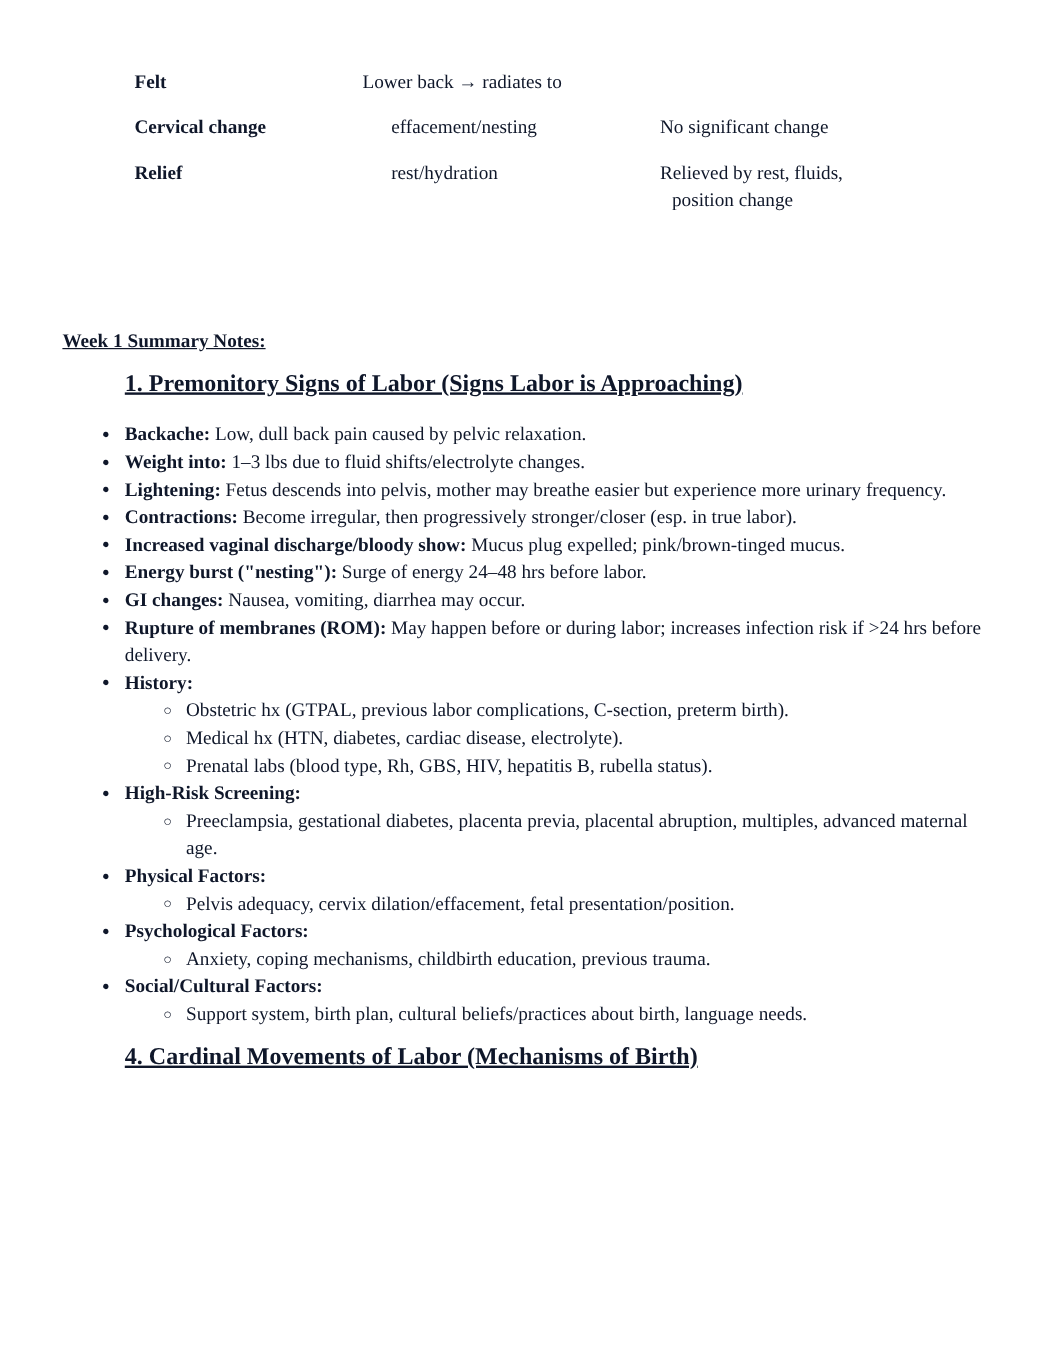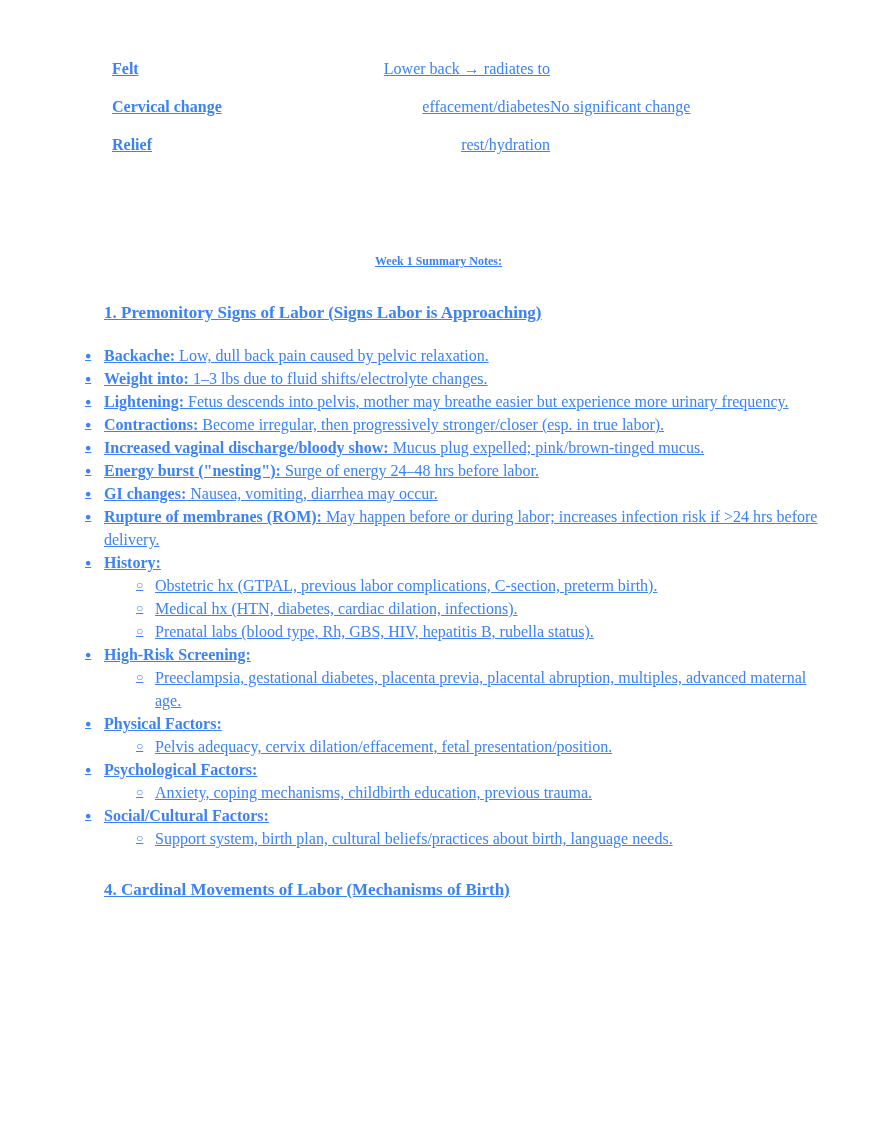--- a/index.html
+++ b/index.html
@@ -2,49 +2,47 @@
 <html><head>
 <meta charset="utf-8">
 <style>
   * { box-sizing: border-box; }
   html, body { margin: 0; padding: 0; background: #ffffff; }
   .page {
     position: relative;
     width: 880px;
     height: 1139px;
     background: #ffffff;
-    color: #3b82f6;
+    color: #0f172a;
     font-family: "Liberation Serif", "DejaVu Serif", serif;
     font-size: 16px;
     line-height: 23px;
     padding: 57px 55px 40px 52px;
     overflow: hidden;
-    text-decoration: underline;
   }
 
   
   .comparison-table { padding-left: 60px; }
   .trow { display: flex; margin-bottom: 15px; }
   .tlabel { width: 190px; font-weight: bold; flex: 0 0 190px; }
-  .tcell-true { width: 248px; flex: 0 0 248px; text-align: right; }
+  .tcell-true { width: 248px; flex: 0 0 248px; }
   .tcell-false { flex: 1; }
   .wrap-indent-lg { padding-left: 24px; }
   .wrap-indent-sm { padding-left: 10px; }
 
   
   .summary-heading {
     margin: 94px 0 0 0;
-    font-size: 12px;
+    font-size: 16px;
     font-weight: bold;
     text-decoration: underline;
-    text-align: center;
   }
   .section-heading {
-    margin: 28px 0 19px 52px;
-    font-size: 17px;
+    margin: 12px 0 19px 52px;
+    font-size: 20px;
     line-height: 24px;
     font-weight: bold;
     text-decoration: underline;
   }
 
   
   .list { padding-left: 33px; }
   .li { display: flex; }
   .marker {
     flex: 0 0 19px;
@@ -66,32 +64,36 @@
     <div class="trow">
       <div class="tlabel">Felt</div>
       <div class="tcell-true">
         <div>Lower back → radiates to</div>
       </div>
     </div>
 
     <div class="trow">
       <div class="tlabel">Cervical change</div>
       <div class="tcell-true">
-        <div class="wrap-indent-lg">effacement/diabetes</div>
+        <div class="wrap-indent-lg">effacement/nesting</div>
       </div>
       <div class="tcell-false">
         <div>No significant change</div>
       </div>
     </div>
 
     <div class="trow">
       <div class="tlabel">Relief</div>
       <div class="tcell-true">
         <div class="wrap-indent-lg">rest/hydration</div>
       </div>
+      <div class="tcell-false">
+        <div>Relieved by rest, fluids,</div>
+        <div class="wrap-indent-sm">position change</div>
+      </div>
     </div>
 
   </section>
 
   <h2 class="summary-heading">Week 1 Summary Notes:</h2>
 
   <h3 class="section-heading">1. Premonitory Signs of Labor (Signs Labor is Approaching)</h3>
 
   <div class="list">
 
@@ -145,21 +147,21 @@
         <span class="marker bullet">●</span>
         <span class="li-text"><strong>History:</strong></span>
       </div>
       <div class="sublist">
         <div class="li">
           <span class="marker circle">○</span>
           <span class="li-text">Obstetric hx (GTPAL, previous labor complications, C-section, preterm birth).</span>
         </div>
         <div class="li">
           <span class="marker circle">○</span>
-          <span class="li-text">Medical hx (HTN, diabetes, cardiac dilation, infections).</span>
+          <span class="li-text">Medical hx (HTN, diabetes, cardiac disease, electrolyte).</span>
         </div>
         <div class="li">
           <span class="marker circle">○</span>
           <span class="li-text">Prenatal labs (blood type, Rh, GBS, HIV, hepatitis B, rubella status).</span>
         </div>
       </div>
     </div>
 
     <div>
       <div class="li">

